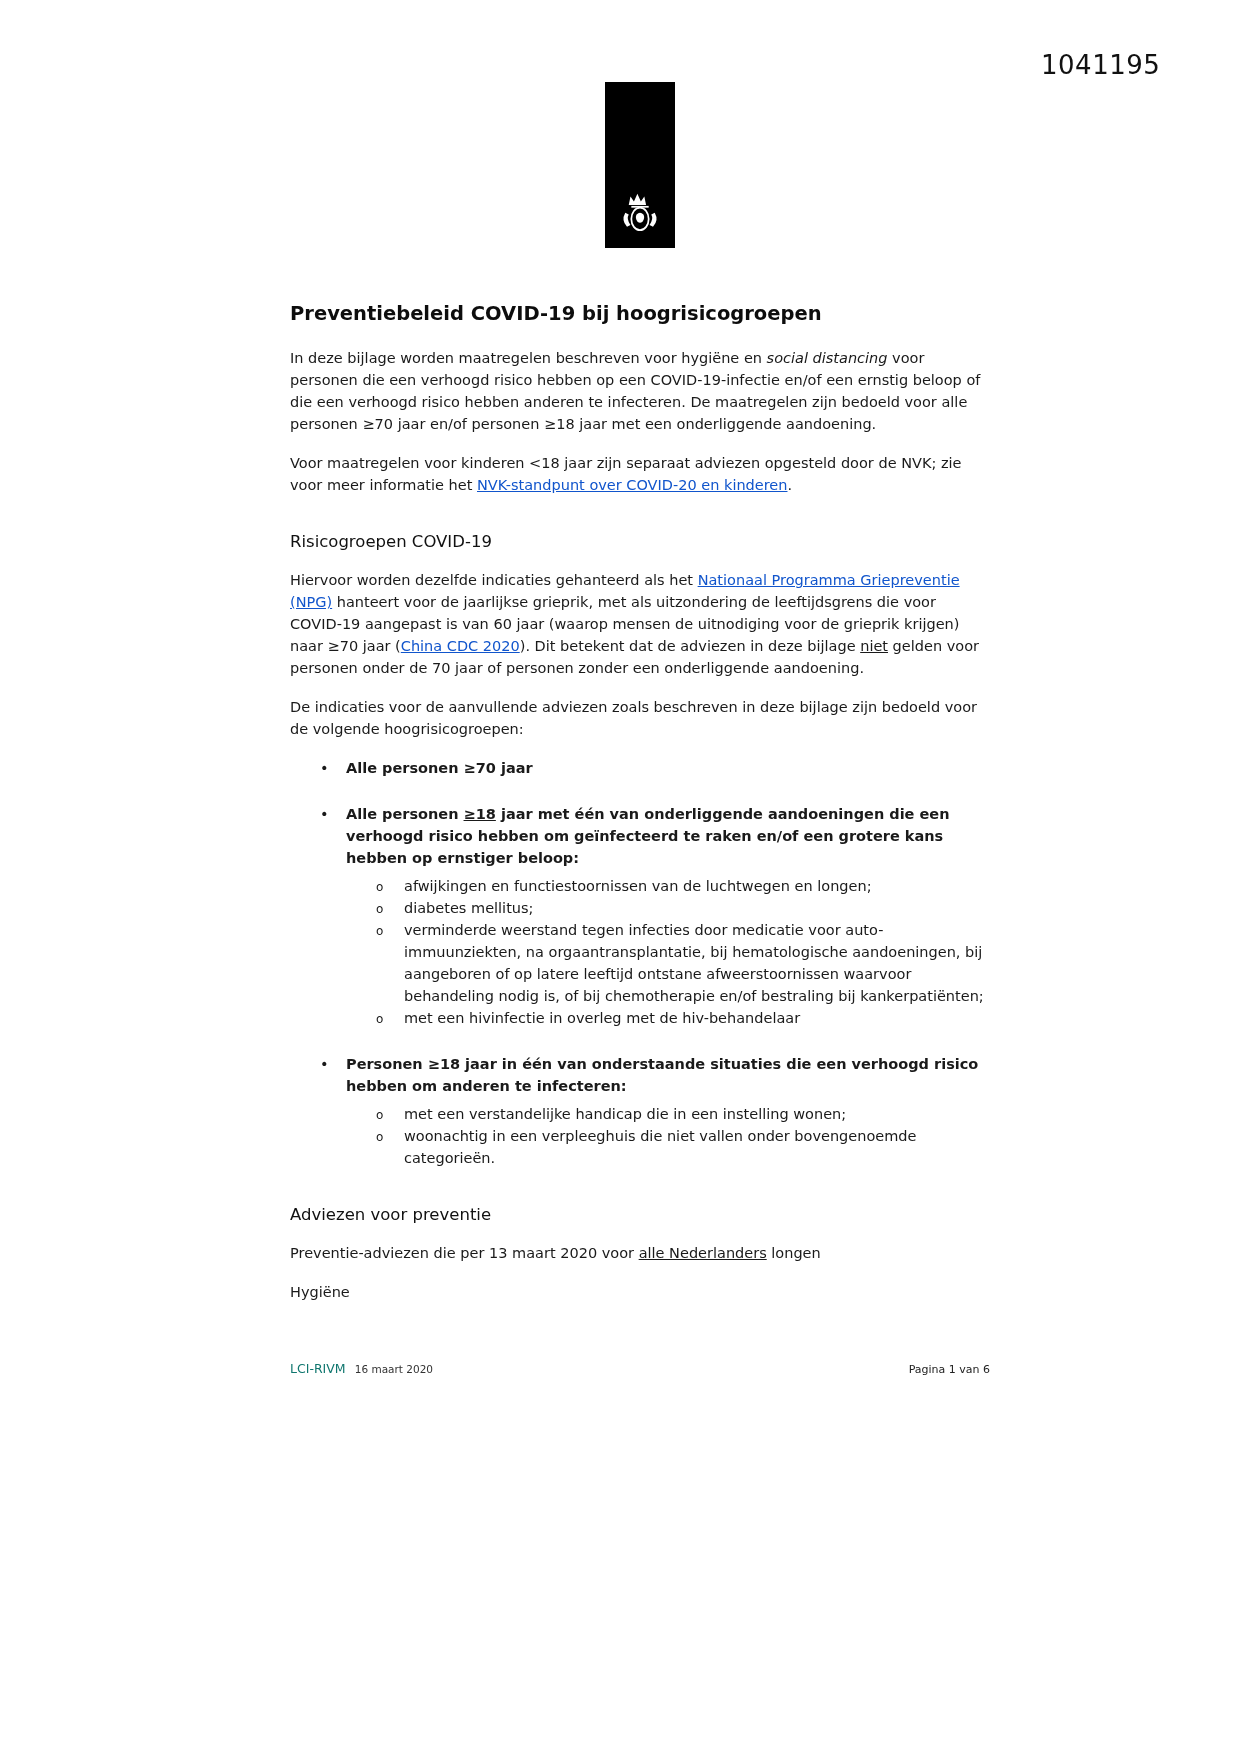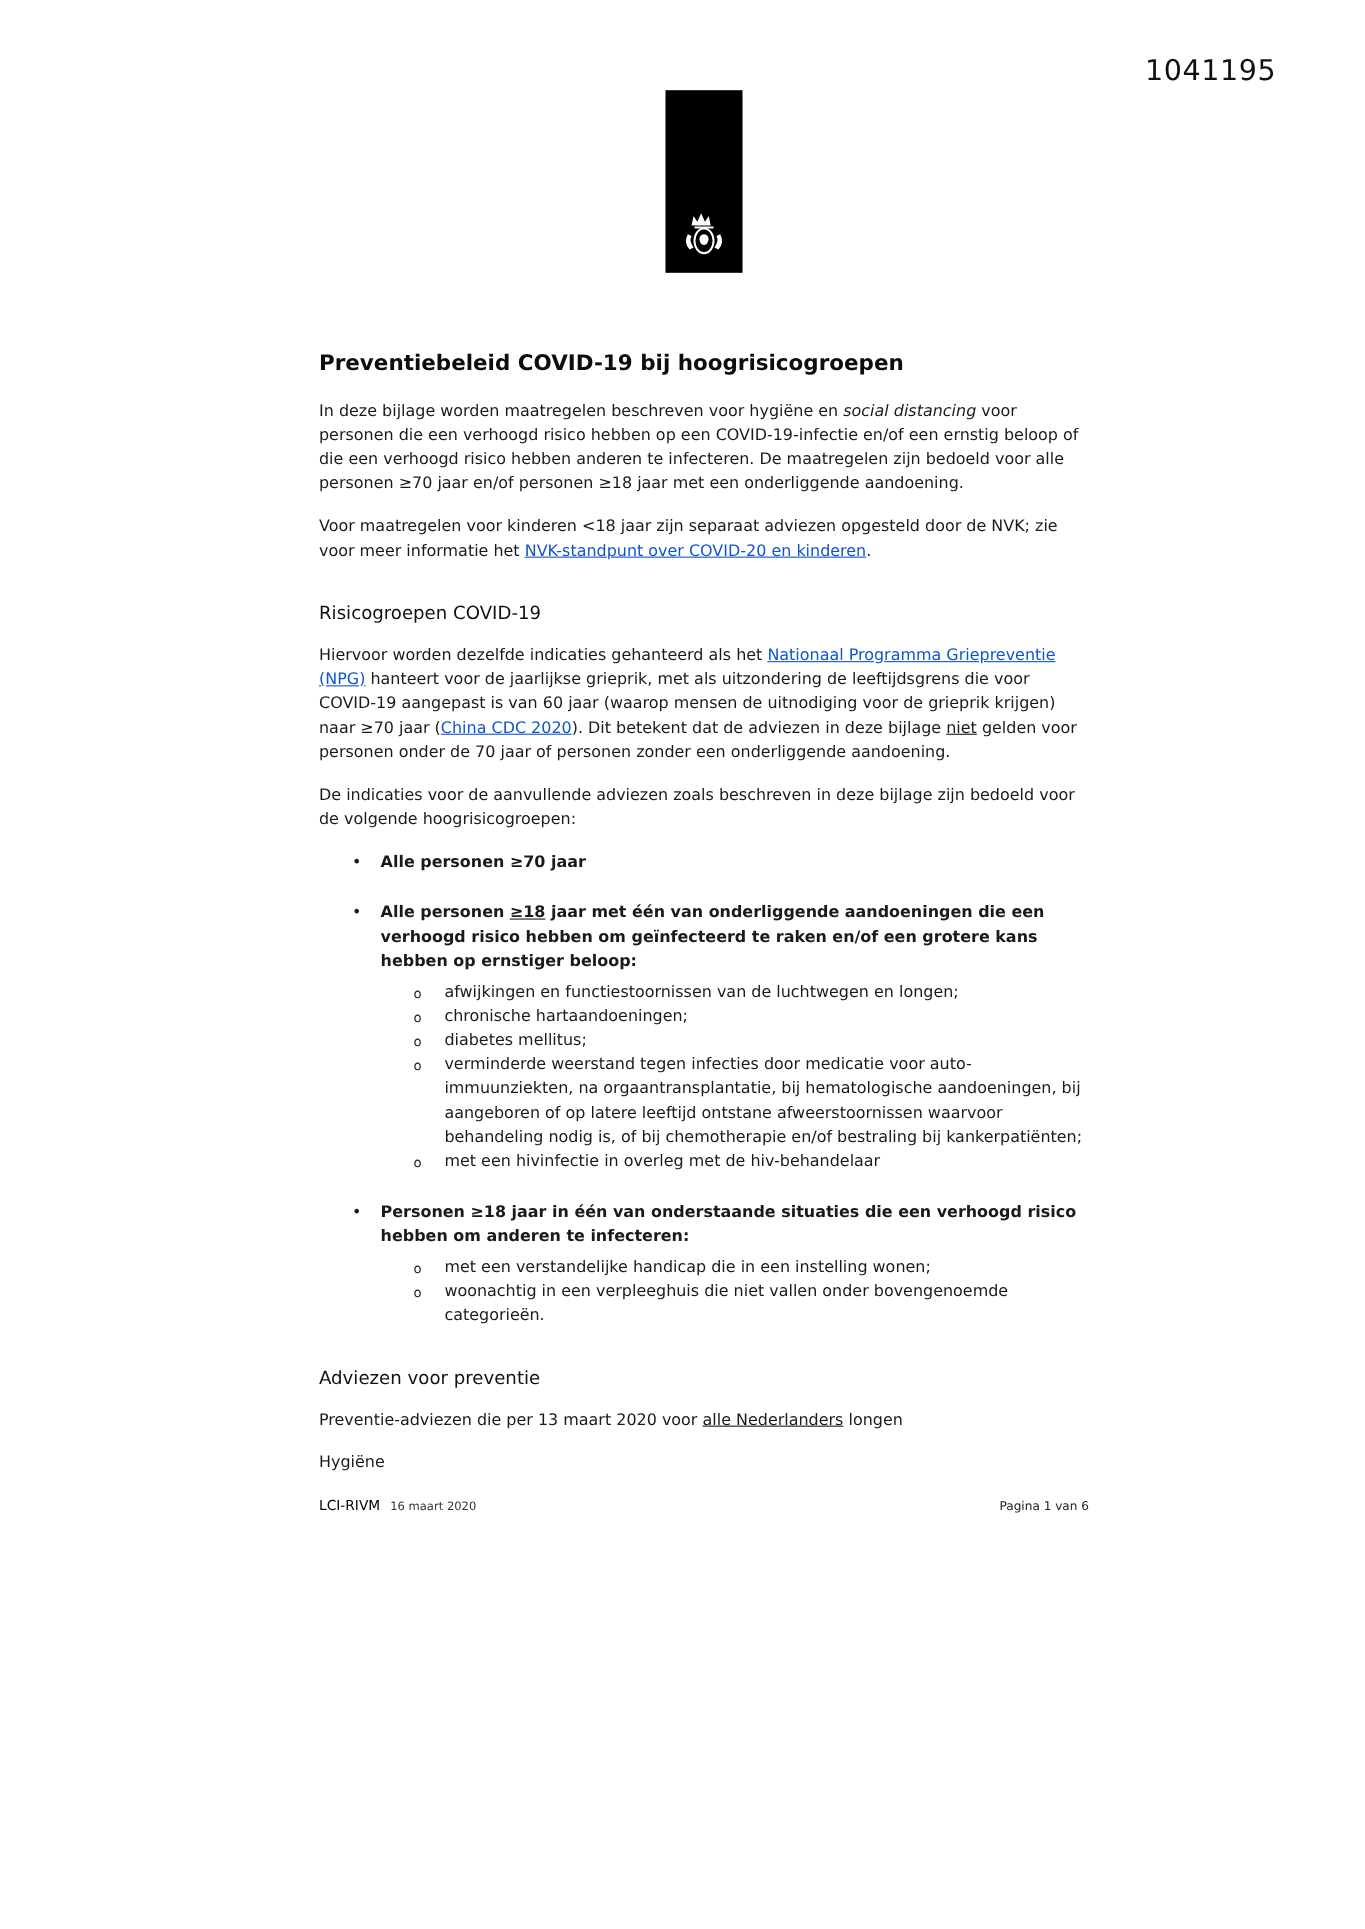--- a/index.html
+++ b/index.html
@@ -44,21 +44,21 @@
     top: 178px;
     font-family: "Liberation Serif", "DejaVu Serif", serif;
   }
   .logo-text .org { font-size: 17px; line-height: 20px; color: #111; }
   .logo-text .ministry { font-size: 15.5px; line-height: 19px; font-style: italic; color: #111; }
 
   
   .content {
     position: absolute;
     left: 207px;
-    top: 318px;
+    top: 302px;
     width: 700px;
   }
   h1.title {
     font-size: 19.5px;
     font-weight: 700;
     margin: 0 0 22px 0;
     color: #0d0d0d;
   }
   .content p {
     font-size: 14.5px;
@@ -118,21 +118,21 @@
 
   .footer {
     position: absolute;
     left: 207px;
     top: 1358px;
     width: 700px;
     display: flex;
     justify-content: space-between;
     align-items: baseline;
   }
-  .footer-left-main { font-size: 12.5px; color: #000000; }
+  .footer-left-main { font-size: 12.5px; color: #0f766e; }
   .footer-left-date { font-size: 10.5px; color: #333; margin-left: 4px; }
   .footer-right { font-size: 11px; color: #222; }
 </style>
 </head>
 <body>
 
 <div class="page">
 
   <div class="doc-number">1041195</div>
 
@@ -162,21 +162,20 @@
     <p>De indicaties voor de aanvullende adviezen zoals beschreven in deze bijlage zijn bedoeld voor de volgende hoogrisicogroepen:</p>
 
     <ul class="main">
       <li>
         <span><span class="bold">Alle personen ≥70 jaar</span></span>
       </li>
       <li>
         <span><span class="bold">Alle personen </span><span class="bold-underline">≥18</span><span class="bold"> jaar met één van onderliggende aandoeningen die een verhoogd risico hebben om geïnfecteerd te raken en/of een grotere kans hebben op ernstiger beloop:</span></span>
         <ul class="sub">
           <li>afwijkingen en functiestoornissen van de luchtwegen en longen;</li>
-          <li>chronische hartaandoeningen;</li>
           <li>diabetes mellitus;</li>
           <li>verminderde weerstand tegen infecties door medicatie voor auto-immuunziekten, na orgaantransplantatie, bij hematologische aandoeningen, bij aangeboren of op latere leeftijd ontstane afweerstoornissen waarvoor behandeling nodig is, of bij chemotherapie en/of bestraling bij kankerpatiënten;</li>
           <li>met een hivinfectie in overleg met de hiv-behandelaar</li>
         </ul>
       </li>
       <li>
         <span><span class="bold">Personen ≥18 jaar in één van onderstaande situaties die een verhoogd risico hebben om anderen te infecteren:</span></span>
         <ul class="sub">
           <li>met een verstandelijke handicap die in een instelling wonen;</li>
           <li>woonachtig in een verpleeghuis die niet vallen onder bovengenoemde categorieën.</li>

